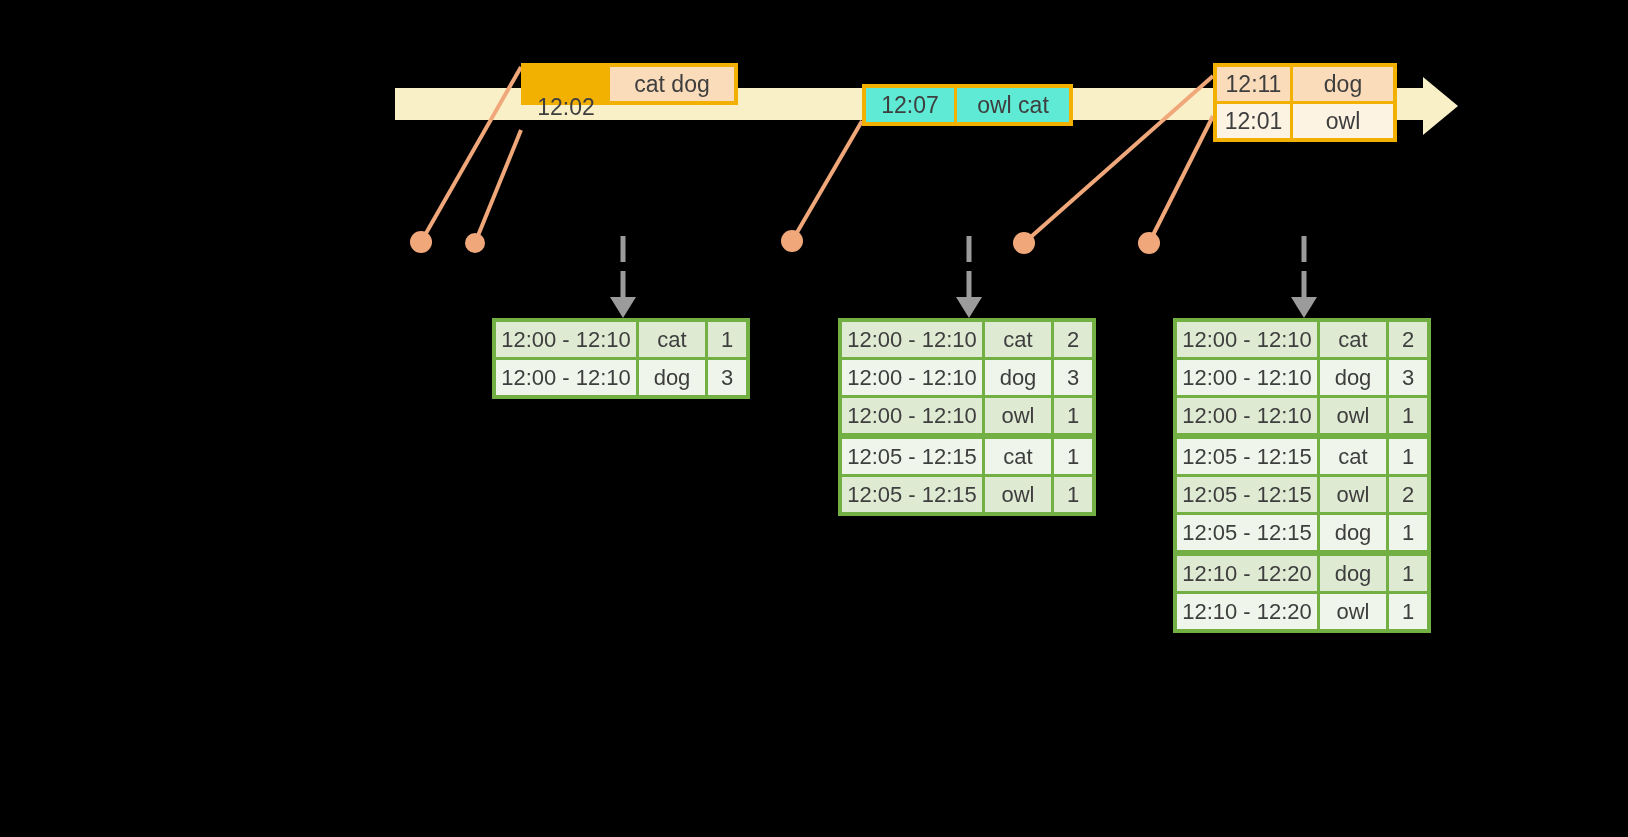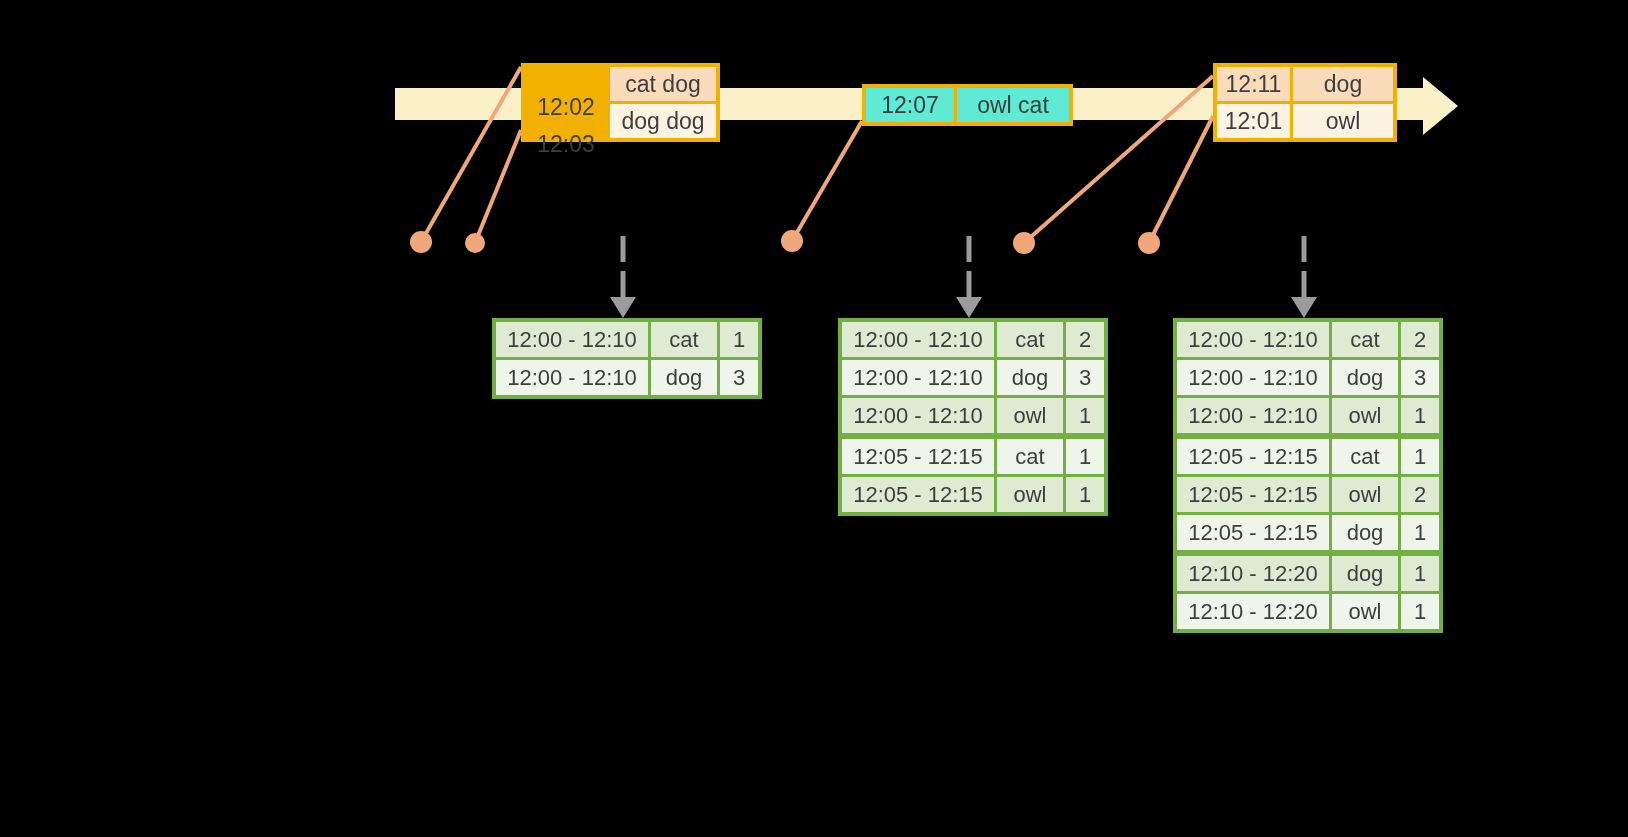--- a/index.html
+++ b/index.html
@@ -9,31 +9,31 @@
 
   
   .etable{position:absolute;z-index:2;border:4px solid #F2B101;background:#F2B101;
           display:flex;flex-direction:column;gap:3px;}
   .etable .row{display:flex;gap:3px;height:34px;}
   .cell{display:flex;align-items:center;justify-content:center;color:#3E3E3E;}
   .etable .cell{font-size:23px;}
   .etable .row:nth-child(odd) .cell{background:#FADCBB;}
   .etable .row:nth-child(even) .cell{background:#FDF3E3;}
   .etable .row.light .cell{background:#5eead4;}
-  .et1{left:521px;top:63px;}  .et1 .time{width:82px;margin-top:40px;}  .et1 .words{width:106px;}
+  .et1{left:521px;top:63px;}  .et1 .time{width:82px;margin-top:40px;}  .et1 .words{width:124px;}
   .et2{left:862px;top:84px;}  .et2 .time{width:88px;}  .et2 .words{width:112px;}
   .et3{left:1213px;top:63px;align-items:flex-end;} .et3 .time{width:73px;}  .et3 .words{width:100px;}
 
   
   .gtable{position:absolute;z-index:2;border:4px solid #73B044;background:#73B044;
           display:flex;flex-direction:column;gap:3px;}
   .gtable .row{display:flex;gap:3px;height:35px;}
   .gtable .row.g-sep{margin-top:3px;}
   .gtable .cell{font-size:22px;}
-  .gtable .window{width:152px;text-align:right;}
+  .gtable .window{width:140px;text-align:right;}
   .gtable .word{width:66px;}
   .gtable .count{width:38px;}
   .gtable .row:nth-child(odd) .cell{background:#DFEAD3;}
   .gtable .row:nth-child(even) .cell{background:#EFF5EA;}
   .gt1{left:492px;top:318px;}
   .gt2{left:838px;top:318px;}
   .gt3{left:1173px;top:318px;}
 </style>
 </head>
 <body>
@@ -62,24 +62,20 @@
   <polygon points="956,297 982,297 969,318" fill="#9B9B9B"></polygon>
 
   <line x1="1304" y1="236" x2="1304" y2="299" stroke-width="5" stroke-dasharray="26 9" stroke="#9B9B9B"></line>
   <polygon points="1291,297 1317,297 1304,318" fill="#9B9B9B"></polygon>
 </svg>
 
 <div class="etable et1">
   <div class="row">
     <div class="cell time">12:02</div>
     <div class="cell words">cat dog</div>
-  </div>
-  <div class="row">
-    <div class="cell time">12:03</div>
-    <div class="cell words">dog dog</div>
   </div>
 </div>
 
 <div class="etable et2">
   <div class="row light">
     <div class="cell time">12:07</div>
     <div class="cell words">owl cat</div>
   </div>
 </div>
 

